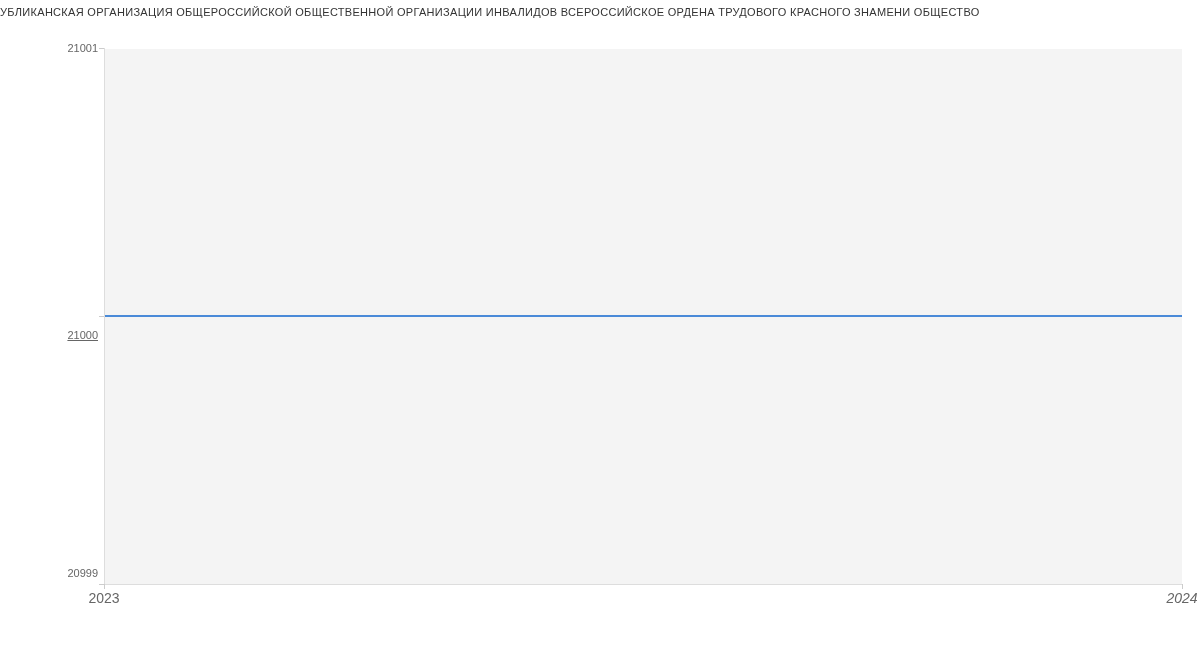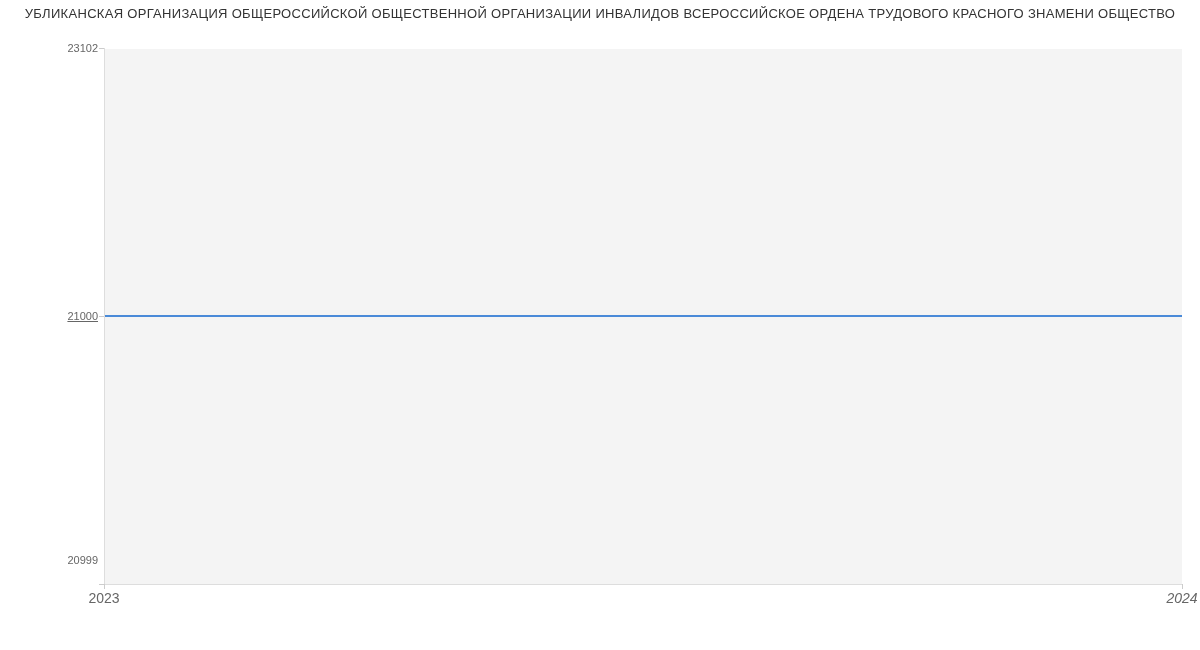--- a/index.html
+++ b/index.html
@@ -8,23 +8,22 @@
       box-sizing: border-box;
     }
     body {
       font-family: -apple-system, BlinkMacSystemFont, "Segoe UI", Verdana, Arial, sans-serif;
       background: #fff;
       width: 1200px;
       height: 650px;
       position: relative;
     }
     .chart-title {
-      font-size: 13px;
+      font-size: 11px;
       color: #333;
-      text-align: center;
       padding: 6px 0 4px 0;
       letter-spacing: 0.3px;
       white-space: nowrap;
       overflow: hidden;
     }
     .chart-area {
       position: absolute;
       left: 104px;
       top: 48px;
       width: 1078px;
@@ -126,18 +125,18 @@
 <div class="axis-line-v"></div>
 <div class="axis-line-h"></div>
 
 <div class="tick-mark-y" style="top:584px;"></div>
 <div class="tick-mark-y" style="top:316px;"></div>
 <div class="tick-mark-y" style="top:48px;"></div>
 
 <div class="tick-mark-x" style="left:104px;"></div>
 <div class="tick-mark-x" style="left:1182px;"></div>
 
-<div class="y-tick-label" style="top:560px;margin-left:16px;">20999</div>
-<div class="y-tick-label" style="top:316px;text-decoration:underline;">21000</div>
-<div class="y-tick-label" style="top:48px;">23102</div>
+<div class="y-tick-label" style="top:573px;margin-left:16px;">20999</div>
+<div class="y-tick-label" style="top:335px;text-decoration:underline;">21000</div>
+<div class="y-tick-label" style="top:48px;">21001</div>
 
 <div class="x-tick-label" style="left:104px;">2023</div>
 <div class="x-tick-label" style="left:1182px;font-style:italic;">2024</div>
 
 </body></html>

